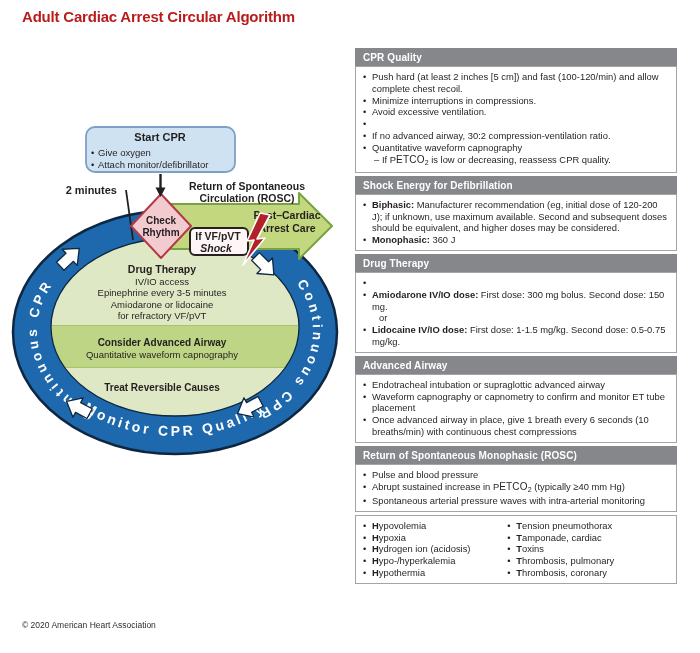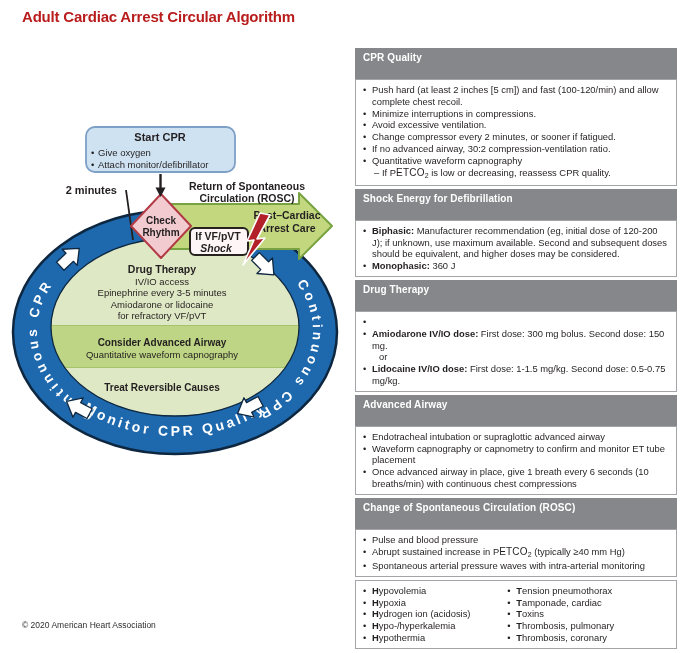--- a/index.html
+++ b/index.html
@@ -21,21 +21,21 @@
   .i{font-style:italic;}
   .c11{font-size:11px;} .c105{font-size:10.5px;} .c10{font-size:10px;} .c95{font-size:9.5px;}
   .ring-text{font-size:13.5px;font-weight:bold;fill:#fff;letter-spacing:3.5px;}
   .ring-text-b{font-size:14px;font-weight:bold;fill:#fff;letter-spacing:3px;}
 
   
   .info-panel{position:absolute;left:355px;top:48px;width:322px;}
   .info-box{margin-bottom:3px;}
   .box-header{
     background:var(--header_gray,#85878a);color:#fff;font-size:10px;font-weight:bold;
-    padding:4px 8px 16px 8px;letter-spacing:0.1px;
+    padding:4px 8px 3px 8px;letter-spacing:0.1px;
   }
   .box-body{
     border:1px solid var(--body_border,#a2a4a7);background:#fff;
     padding:4px 6px 4px 7px;font-size:9.4px;line-height:11.8px;
   }
   ul.bullets{margin:0;padding:0;list-style:none;}
   .bullet-item{display:flex;}
   .marker{flex:0 0 9px;width:9px;}
   .bullet-item.sub{margin-left:11px;}
   .bullet-item.sub .marker{flex:0 0 8px;width:8px;}
@@ -140,21 +140,20 @@
           <li class="bullet-item">
             <span class="marker">•</span>
             <span class="content"><span class="seg-n">Minimize interruptions in compressions.</span></span>
           </li>
           <li class="bullet-item">
             <span class="marker">•</span>
             <span class="content"><span class="seg-n">Avoid excessive ventilation.</span></span>
           </li>
           <li class="bullet-item">
             <span class="marker">•</span>
-            <span class="content"><span class="seg-n">Change compressor every 2 minutes, or sooner if fatigued.</span></span>
           </li>
           <li class="bullet-item">
             <span class="marker">•</span>
             <span class="content"><span class="seg-n">If no advanced airway, 30:2 compression-ventilation ratio.</span></span>
           </li>
           <li class="bullet-item">
             <span class="marker">•</span>
             <span class="content"><span class="seg-n">Quantitative waveform capnography</span></span>
           </li>
           <li class="bullet-item sub">
@@ -213,21 +212,21 @@
             <span class="content"><span class="seg-n">Waveform capnography or capnometry to confirm and monitor ET tube placement</span></span>
           </li>
           <li class="bullet-item">
             <span class="marker">•</span>
             <span class="content"><span class="seg-n">Once advanced airway in place, give 1 breath every 6 seconds (10 breaths/min) with continuous chest compressions</span></span>
           </li>
         </ul>
       </div>
     </section>
     <section class="info-box">
-      <div class="box-header">Change of Spontaneous Circulation (ROSC)</div>
+      <div class="box-header">Return of Spontaneous Monophasic (ROSC)</div>
       <div class="box-body">
         <ul class="bullets">
           <li class="bullet-item">
             <span class="marker">•</span>
             <span class="content"><span class="seg-n">Pulse and blood pressure</span></span>
           </li>
           <li class="bullet-item">
             <span class="marker">•</span>
             <span class="content"><span class="seg-n">Abrupt sustained increase in P</span><span class="seg-sc">ETCO</span><span class="seg-sb">2</span><span class="seg-n"> (typically ≥40 mm Hg)</span></span>
           </li>

